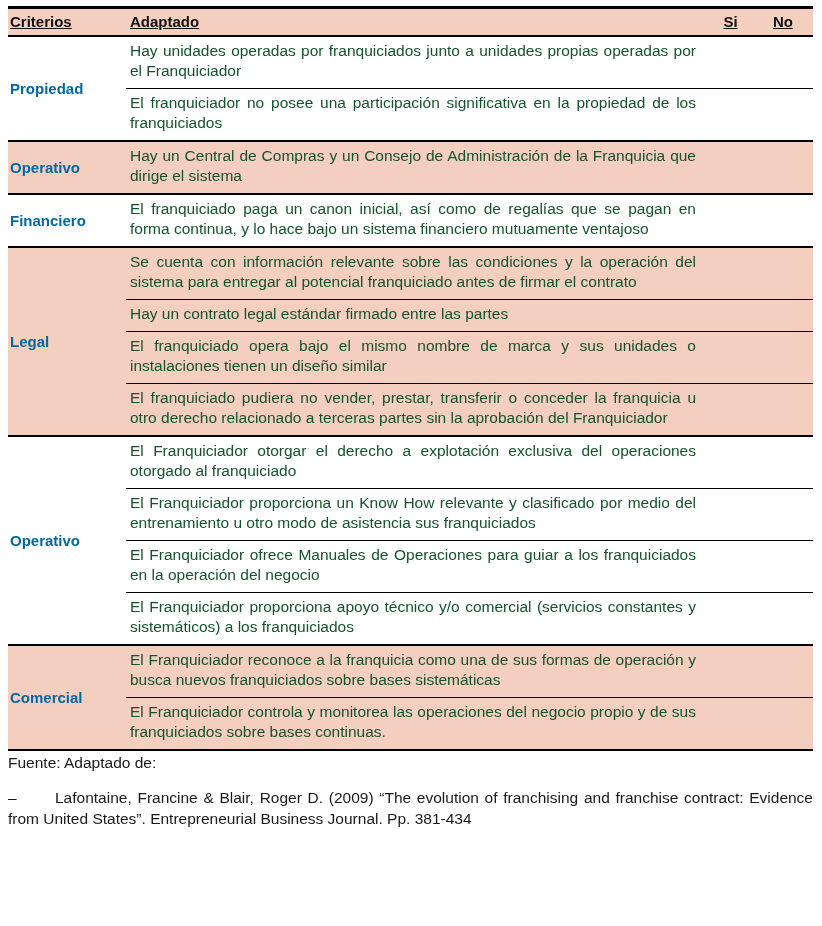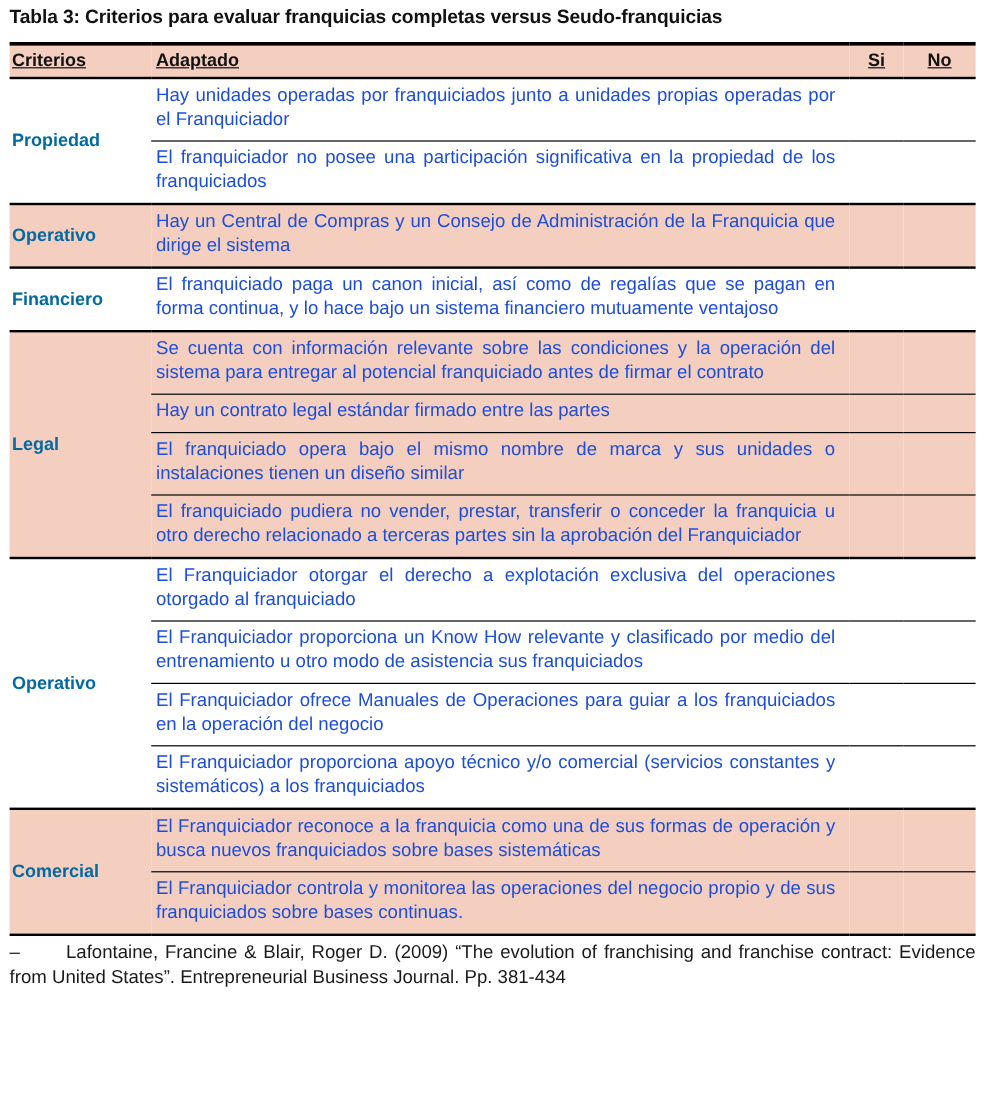--- a/index.html
+++ b/index.html
@@ -60,21 +60,21 @@
     font-weight: bold;
     font-size: 15px;
     vertical-align: middle;
     padding: 2px 2px 2px 2px;
     color: #0369a1;
   }
   td.q {
     text-align: justify;
     line-height: 20px;
     padding: 4px 12px 7px 4px;
-    color: #1d4ed8;
+    color: #14532d;
   }
   td.mark { padding: 0; }
 
   tbody tr.group-start td { border-top: 2.5px solid #000; }
   tbody tr.sub td { border-top: 1.4px solid #000; }
 
   .footer { width: 805px; margin-top: 3px; }
   .fuente {
     font-size: 15.5px;
     margin: 0 0 15px 0;
@@ -88,21 +88,20 @@
   .ref .dash {
     display: inline-block;
     width: 47px;
   }
 </style>
 </head>
 <body>
 
 <div class="page">
 
-  <h1 class="table-title">Tabla 3: Criterios para evaluar franquicias completas versus Seudo-franquicias</h1>
 
   <table class="criteria">
     <colgroup>
       <col class="c-crit">
         <col class="c-preg">
         <col class="c-si">
         <col class="c-no">
     </colgroup>
     <thead>
       <tr>
@@ -192,16 +191,17 @@
       </tr>
       <tr class="sub shaded">
         <td class="q">El Franquiciador controla y monitorea las operaciones del negocio propio y de sus franquiciados sobre bases continuas.</td>
         <td class="mark"></td>
         <td class="mark"></td>
       </tr>
     </tbody>
   </table>
 
   <div class="footer">
+    <p class="fuente">Fuente: Adaptado de:</p>
     <p class="ref"><span class="dash">–</span><span>Lafontaine, Francine &amp; Blair, Roger D. (2009) “The evolution of franchising and franchise contract: Evidence from United States”. Entrepreneurial Business Journal. Pp. 381-434</span></p>
   </div>
 
 </div>
 
 </body></html>

